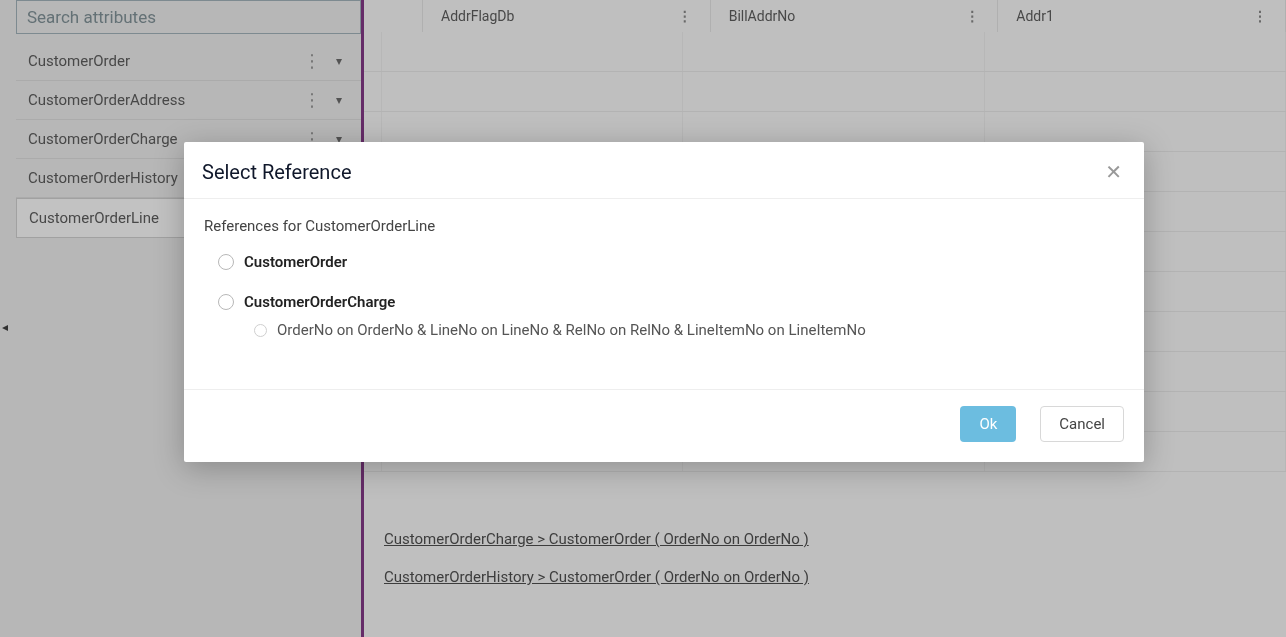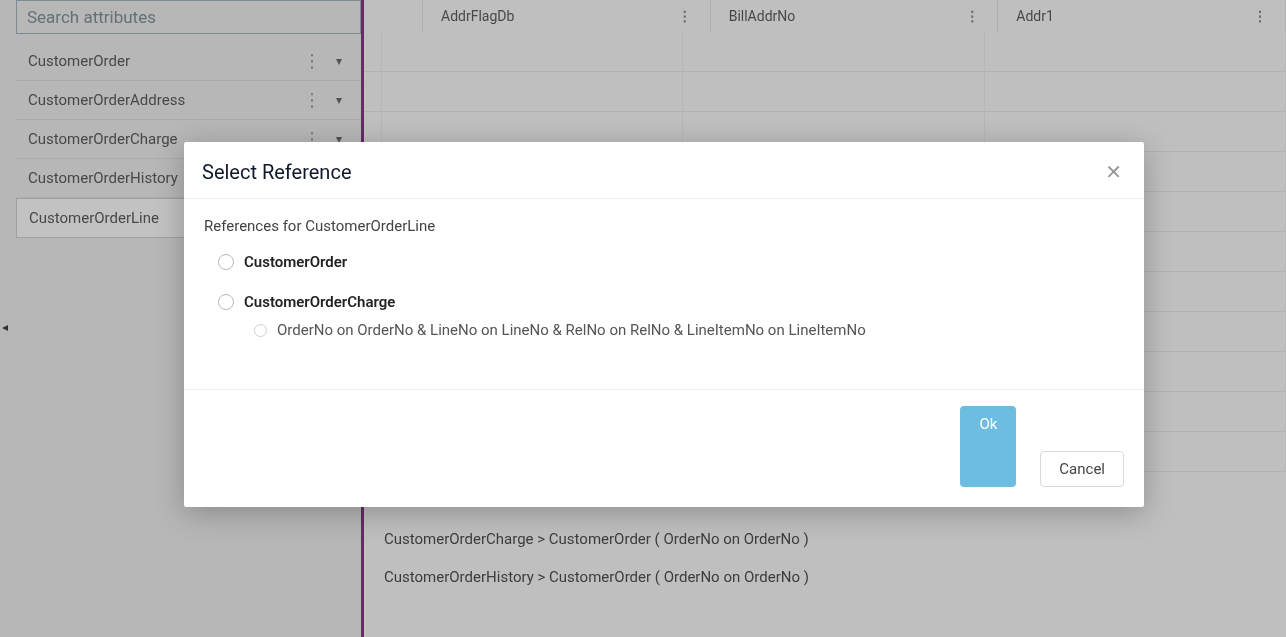--- a/index.html
+++ b/index.html
@@ -110,20 +110,21 @@
   }
   .grid-body .cell:first-child { width:18px; flex:0 0 18px; }
 
   .ref-list {
     position: absolute;
     left: 20px;
     right: 16px;
     top: 520px;
     font-size: 15px;
     color: #333;
+    text-decoration: underline;
   }
   .ref-list .ref-line {
     padding: 10px 0;
   }
 
   
   .dim {
     position: absolute;
     inset: 0;
     background: rgba(80,80,80,0.35);
@@ -210,21 +211,20 @@
     border: 1px solid transparent;
   }
   .btn-primary {
     background: #6cbde0;
     color: #fff;
   }
   .btn-secondary {
     background: #fff;
     color: #444;
     border: 1px solid #d8d8d8;
-    margin-top: 45px;
   }
 </style>
 </head>
 <body>
 
 <div class="bg-layer">
   <div class="sidebar">
     <div class="sidebar-inner">
       <div class="search-box">Search attributes</div>
 

